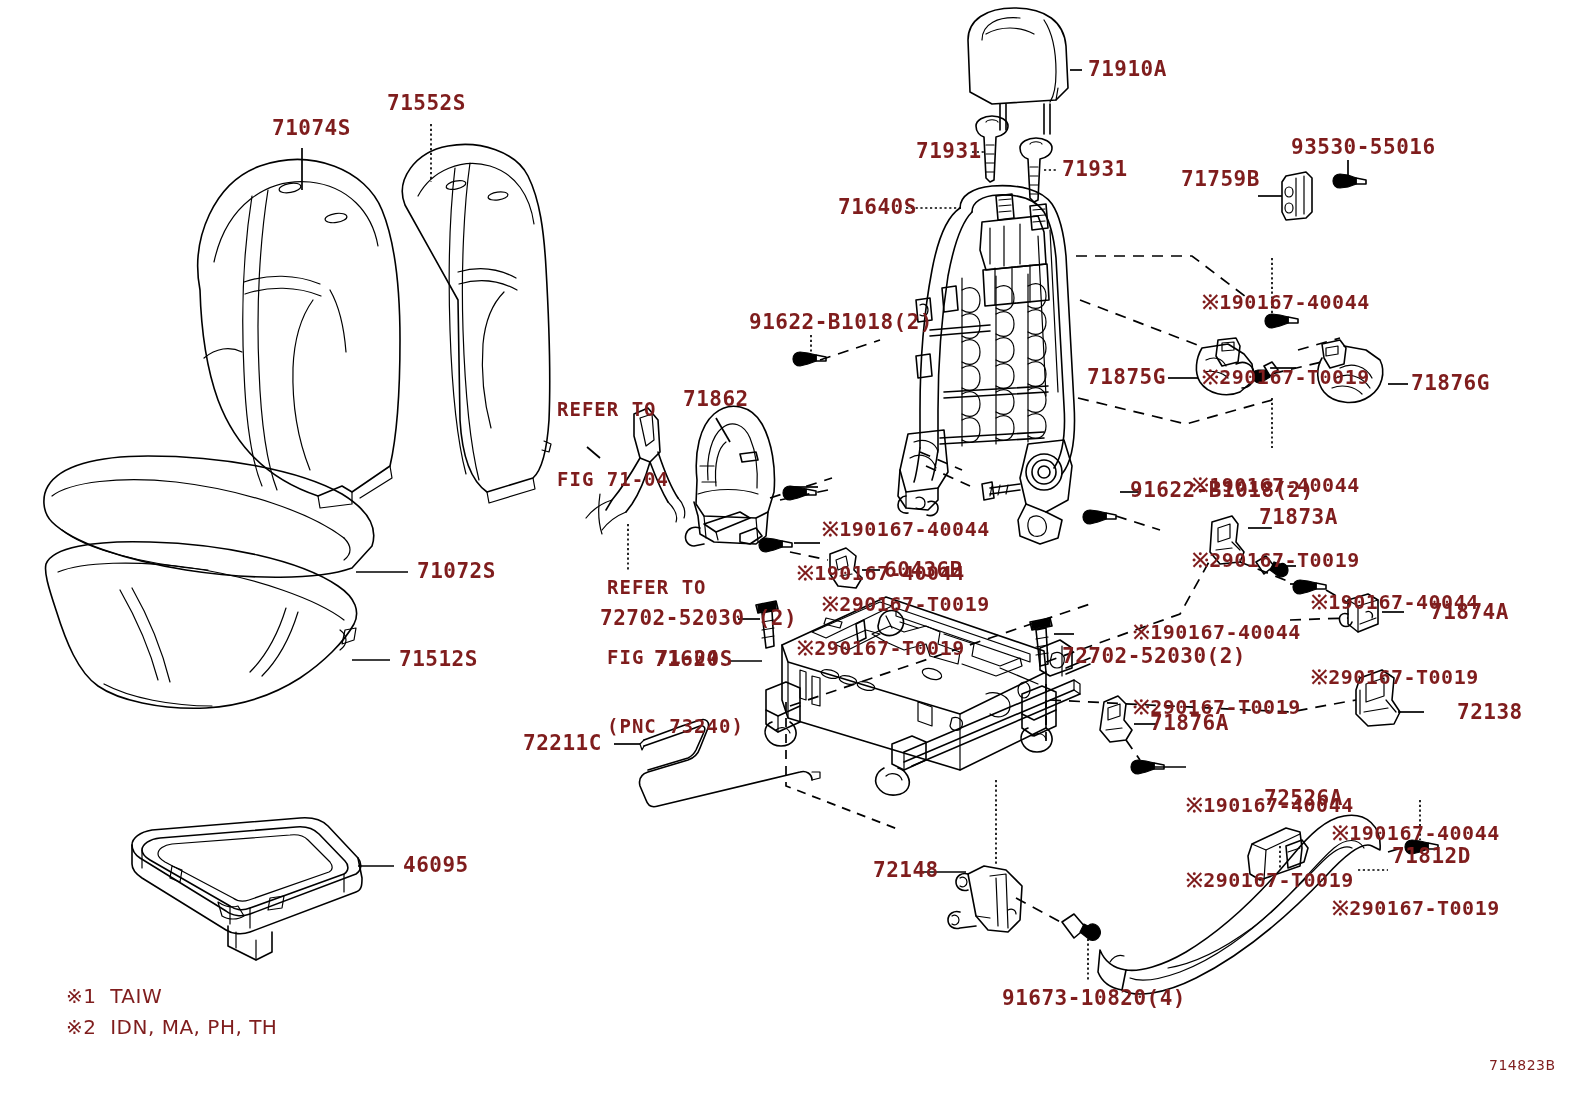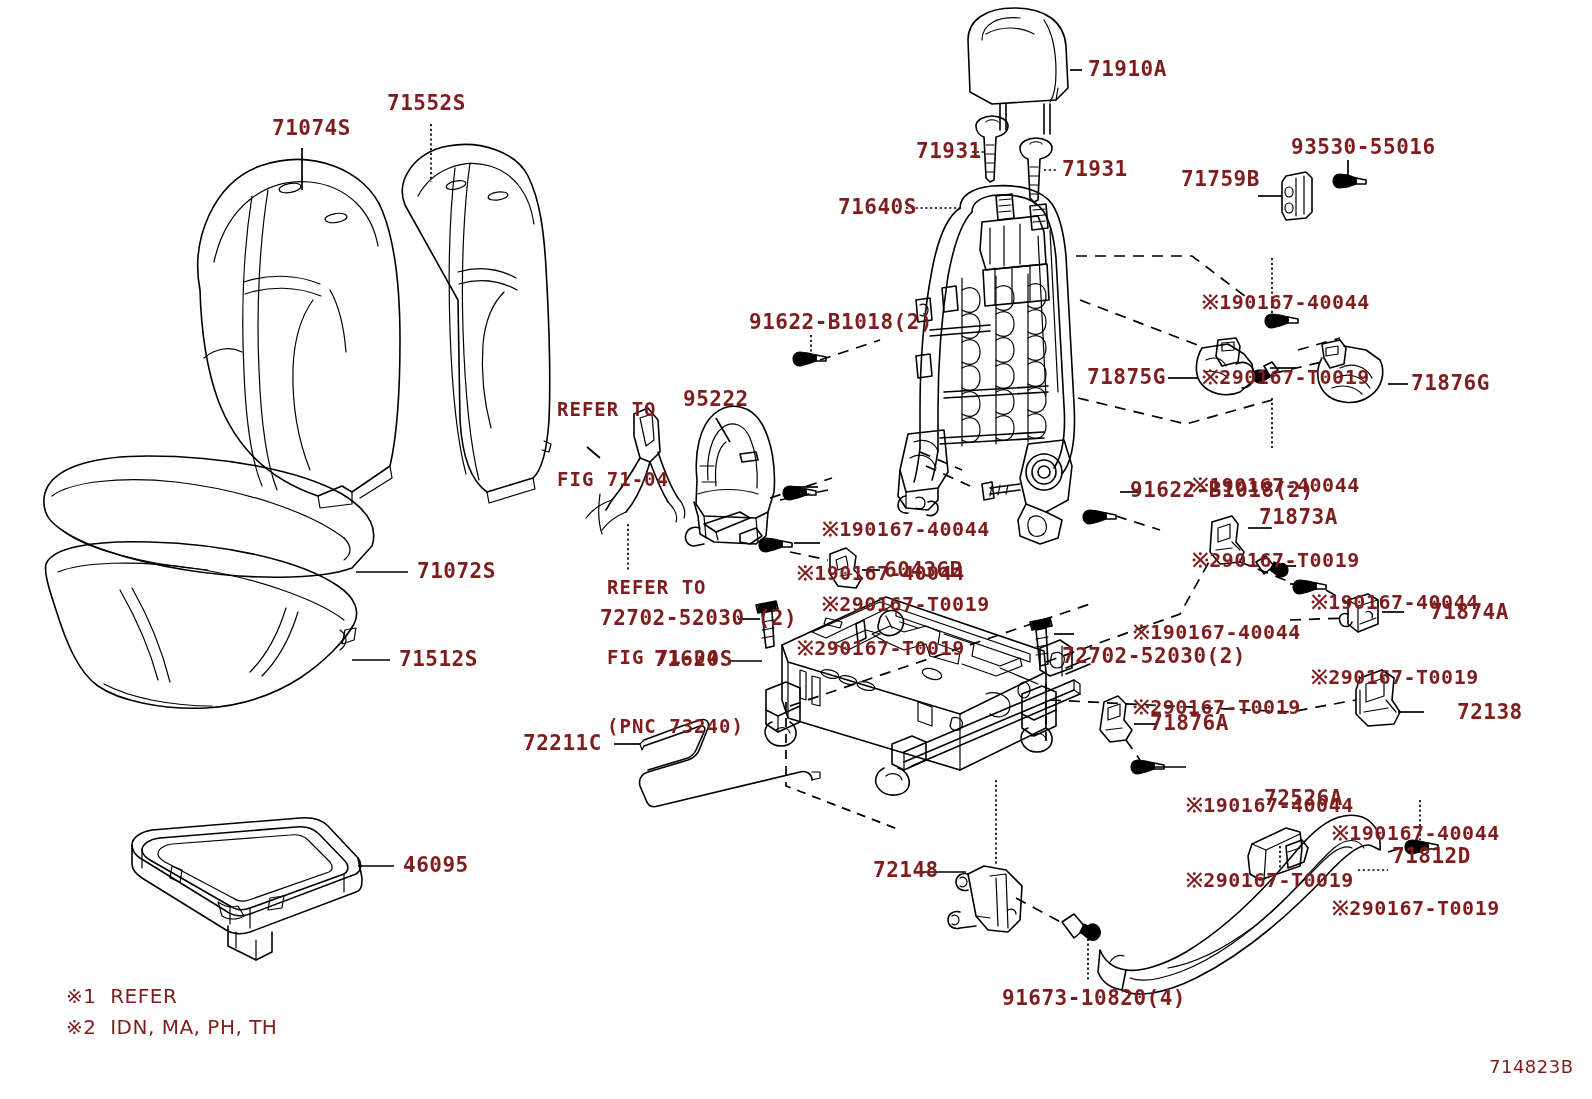--- a/index.html
+++ b/index.html
@@ -32,21 +32,21 @@
     line-height: 1.22;
   }
   .lbl.note {
     font-family: "DejaVu Sans", sans-serif;
     font-size: 20px;
     font-weight: normal;
     letter-spacing: 0.5px;
   }
   .lbl.figid {
     font-family: "DejaVu Sans", sans-serif;
-    font-size: 18px;
+    font-size: 14px;
     font-weight: normal;
     letter-spacing: 0.5px;
   }
   .lbl.ast {
     font-size: 20px;
     line-height: 1.25;
   }
   svg.art {
     position: absolute;
     left: 0;
@@ -619,21 +619,21 @@
       <path class="ln-dash" d="M1290 620 L 1348 618"></path>
     </g>
   </svg>
 
   <div class="lbl" style="left:272px; top:117px;">71074S</div>
   <div class="lbl" style="left:387px; top:92px;">71552S</div>
   <div class="lbl" style="left:417px; top:560px;">71072S</div>
   <div class="lbl" style="left:399px; top:648px;">71512S</div>
   <div class="lbl" style="left:403px; top:854px;">46095</div>
   <div class="lbl" style="left:523px; top:732px;">72211C</div>
-  <div class="lbl" style="left:683px; top:388px;">95222</div>
+  <div class="lbl" style="left:683px; top:388px;">71862</div>
   <div class="lbl" style="left:1088px; top:58px;">71910A</div>
   <div class="lbl" style="left:916px; top:140px;">71931</div>
   <div class="lbl" style="left:1062px; top:158px;">71931</div>
   <div class="lbl" style="left:838px; top:196px;">71640S</div>
   <div class="lbl" style="left:1291px; top:136px;">93530-55016</div>
   <div class="lbl" style="left:1181px; top:168px;">71759B</div>
   <div class="lbl" style="left:1087px; top:366px;">71875G</div>
   <div class="lbl" style="left:1411px; top:372px;">71876G</div>
   <div class="lbl" style="left:749px; top:311px;">91622-B1018(2)</div>
   <div class="lbl" style="left:1130px; top:479px;">91622-B1018(2)</div>
@@ -686,18 +686,18 @@
   <div class="lbl refer" style="left:557px; top:352px;">
     <div>REFER TO</div>
     <div>FIG 71-04</div>
   </div>
   <div class="lbl refer" style="left:607px; top:530px;">
     <div>REFER TO</div>
     <div>FIG 71-04</div>
     <div>(PNC 73240)</div>
   </div>
 
-  <div class="lbl note" style="left:66px; top:986px;"><span>※1</span>&nbsp;&nbsp;<span>REFER</span></div>
+  <div class="lbl note" style="left:66px; top:986px;"><span>※1</span>&nbsp;&nbsp;<span>TAIW</span></div>
   <div class="lbl note" style="left:66px; top:1017px;"><span>※2</span>&nbsp;&nbsp;<span>IDN, MA, PH, TH</span></div>
 
   <div class="lbl figid" style="left:1489px; top:1058px;">714823B</div>
 
 </div>
 
 </body></html>

